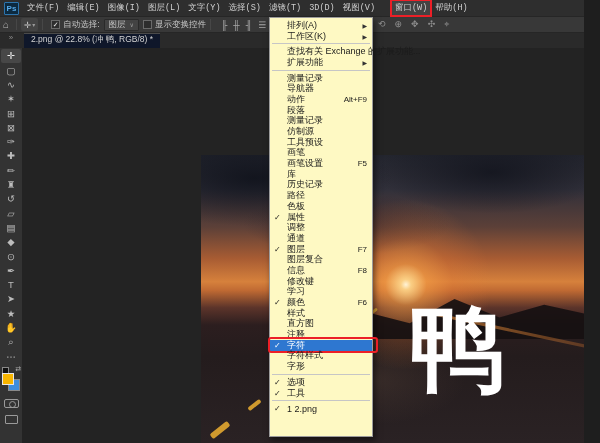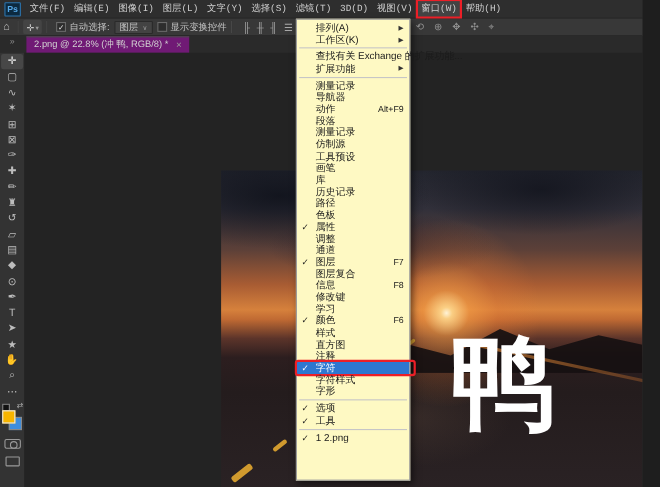--- a/index.html
+++ b/index.html
@@ -9,21 +9,21 @@
 
   
   .menubar { position:absolute; left:0; top:0; right:0; height:17px; background:#2e2e2e;
              border-bottom:1px solid #262626; display:flex; align-items:center;
              color:#cfcfcf; font-size:8.5px; }
   .ps-logo { width:15px; height:13px; margin:0 4px 0 4px; background:#0c2a40; color:#56a9e8;
              font-size:8px; font-weight:bold; display:flex; align-items:center; justify-content:center;
              border:1px solid #2c74ad; border-radius:1px; }
   .mb-items { display:flex; height:100%; align-items:center;font-family:Liberation Mono, monospace; }
   .mb-item { padding:2px 4px; white-space:nowrap; cursor:default; }
-  .mb-item.annotated { outline:2px solid #ec1f27; outline-offset:-1px; background:#434343; }
+  .mb-item.annotated { outline:2px solid #ec1f27; outline-offset:-1px; background:#434343;margin-left:12px; }
 
   
   .optionsbar { position:absolute; left:0; top:17px; right:0; height:16px; background:#383838;
                 border-bottom:1px solid #262626; display:flex; align-items:center;
                 color:#c4c4c4; font-size:8.5px; }
   .ob-sep { width:1px; height:11px; background:#2b2b2b; border-right:1px solid #474747; margin:0 4px; }
   .ob-icon { color:#b9b9b9; font-size:10px; padding:0 3px; }
   .ob-tool { display:flex; align-items:center; gap:1px; padding:0 3px; background:#444; border-radius:2px; height:13px; }
   .ob-tool .dd { font-size:6px; color:#9a9a9a; }
   .checkbox { width:9px; height:9px; border:1px solid #6a6a6a; background:#2d2d2d; margin:0 3px 0 4px;
@@ -31,22 +31,22 @@
   .checkbox.checked::after { content:"✓"; }
   .dropdown { display:flex; align-items:center; gap:4px; background:#434343; border:1px solid #2a2a2a;
               height:12px; padding:0 4px; margin-left:4px; border-radius:1px; }
   .dropdown .dd { font-size:6px; color:#9a9a9a; }
   .align-icons { display:flex; gap:6px; margin-left:6px; color:#a8a8a8; font-size:9px; }
   .threeD-icons { position:absolute; left:378px; top:2px; display:flex; gap:9px; color:#8f8f8f; font-size:9px; }
 
   
   .tabbar { position:absolute; left:0; top:33px; right:0; height:15px; background:#2a2a2a; display:flex; }
   .collapse { width:22px; color:#8a8a8a; font-size:8px; display:flex; align-items:flex-start; justify-content:center; }
-  .tab { height:15px; margin-left:2px; background:#701a75; color:#d2d2d2; font-size:8.5px;
-         display:flex; align-items:center; padding:0 7px; gap:7px; border-top:1px solid #4a4a4a; }
+  .tab { height:15px; margin-left:2px; background:#0f172a; color:#d2d2d2; font-size:8.5px;
+         display:flex; align-items:center; padding:0 7px; gap:7px; border-top:1px solid #4a4a4a;flex-direction:column; }
   .tab .close { color:#9a9a9a; font-size:9px; }
 
   
   .main { position:absolute; left:0; top:48px; right:0; bottom:0; display:flex; }
   .toolbar { width:22px; background:#333333; display:flex; flex-direction:column; align-items:center;
              padding-top:1px; flex:none; }
   .tool { width:20px; height:14.3px; display:flex; align-items:center; justify-content:center;
           color:#bdbdbd; font-size:9.5px; line-height:1; }
   .tool.selected { background:#474747; color:#ececec; border-radius:2px; }
   .swatch-widget { position:relative; width:20px; height:26px; margin-top:3px; }
@@ -243,20 +243,24 @@
       <div class="wm-item">
         <span>仿制源</span>
       </div>
       <div class="wm-item">
         <span>工具预设</span>
       </div>
       <div class="wm-item">
         <span>画笔</span>
       </div>
       <div class="wm-item">
+        <span>画笔设置</span>
+        <span class="wm-right">F5</span>
+      </div>
+      <div class="wm-item">
         <span>库</span>
       </div>
       <div class="wm-item">
         <span>历史记录</span>
       </div>
       <div class="wm-item">
         <span>路径</span>
       </div>
       <div class="wm-item">
         <span>色板</span>

